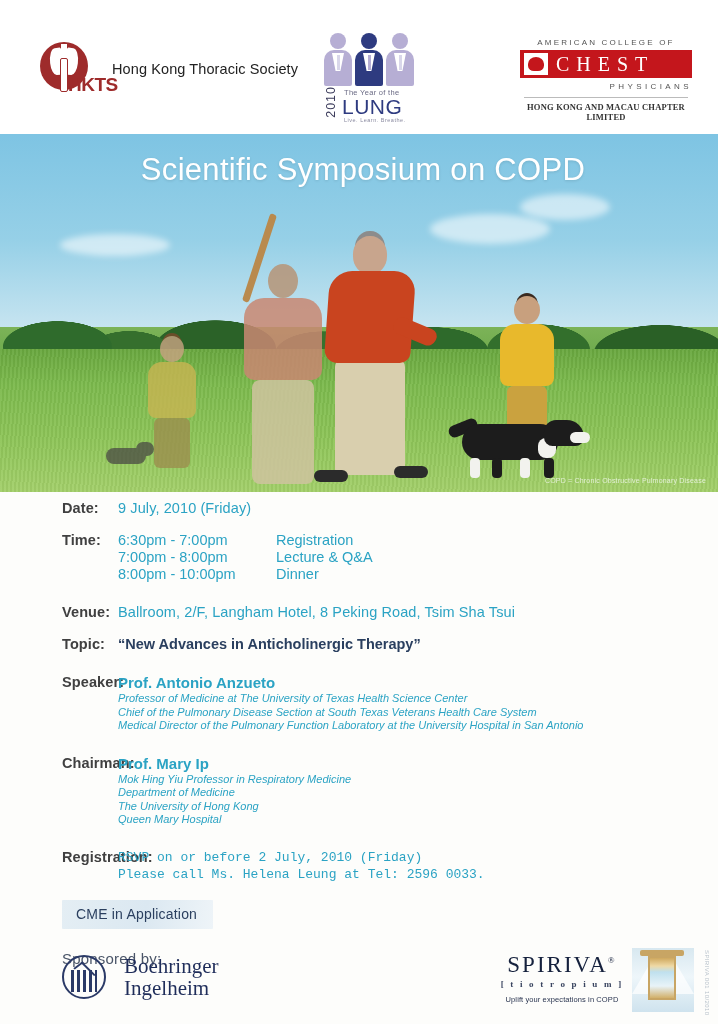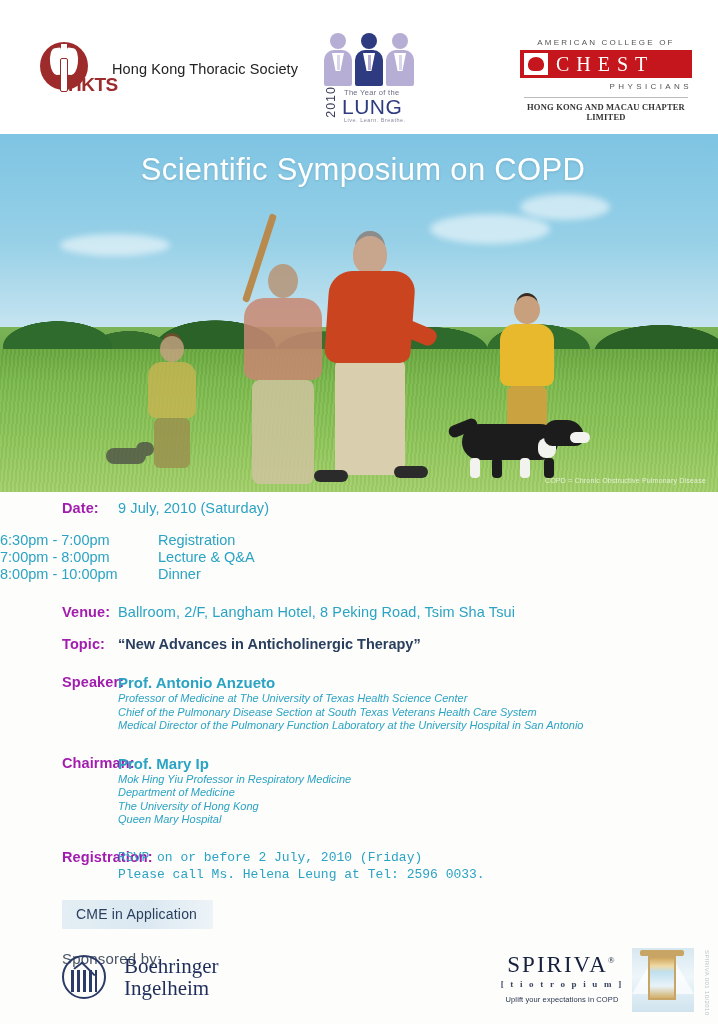--- a/index.html
+++ b/index.html
@@ -189,21 +189,21 @@
 
   .smalldog{position:absolute;left:100px;bottom:18px;width:54px;height:34px;opacity:.75;}
   .smalldog .b{position:absolute;left:6px;top:8px;width:40px;height:16px;background:#4a4a44;border-radius:9px;}
   .smalldog .h{position:absolute;left:36px;top:2px;width:18px;height:14px;background:#4a4a44;border-radius:7px;}
 
   
   .details{position:absolute;left:0;top:500px;width:718px;}
   .row{display:flex;margin-bottom:4px;}
   .row .label{
     width:118px;flex:0 0 118px;padding-left:62px;box-sizing:border-box;
-    color:#a21caf;font-weight:bold;font-size:14.5px;letter-spacing:.1px;
+    color:#404040;font-weight:bold;font-size:14.5px;letter-spacing:.1px;
   }
   .row .value{color:#2ba3c4;font-size:14.5px;letter-spacing:.1px;}
   .time-grid{display:flex;flex-direction:column;gap:1px;}
   .time-line{display:flex;}
   .time-span{width:158px;flex:0 0 158px;color:#2ba3c4;font-size:14.5px;}
   .time-act{color:#2ba3c4;font-size:14.5px;}
   .topic-value{color:#2a3f5f;font-weight:bold;font-size:14.5px;}
   .name-line{color:#2ba3c4;font-weight:bold;font-size:15px;margin-bottom:1px;}
   .sub-line{color:#2ba3c4;font-size:11px;font-style:italic;line-height:13.5px;}
   .reg-line{color:#2ba3c4;font-size:13px;line-height:17px;font-family:Liberation Mono, monospace;}
@@ -390,26 +390,27 @@
     </div>
 
     <div class="hero-title">Scientific Symposium on COPD</div>
     <div class="photo-caption">COPD = Chronic Obstructive Pulmonary Disease</div>
   </div>
 
   <div class="details">
 
     <div class="row">
       <div class="label">Date:</div>
-      <div class="value">9 July, 2010 (Saturday)</div>
+      <div class="value">9 July, 2010 (Friday)</div>
     </div>
 
     <div class="block-gap-sm"></div>
 
     <div class="row">
+      <div class="label">Time:</div>
       <div class="time-grid">
         <div class="time-line">
           <div class="time-span">6:30pm - 7:00pm</div>
           <div class="time-act">Registration</div>
         </div>
         <div class="time-line">
           <div class="time-span">7:00pm - 8:00pm</div>
           <div class="time-act">Lecture &amp; Q&amp;A</div>
         </div>
         <div class="time-line">

